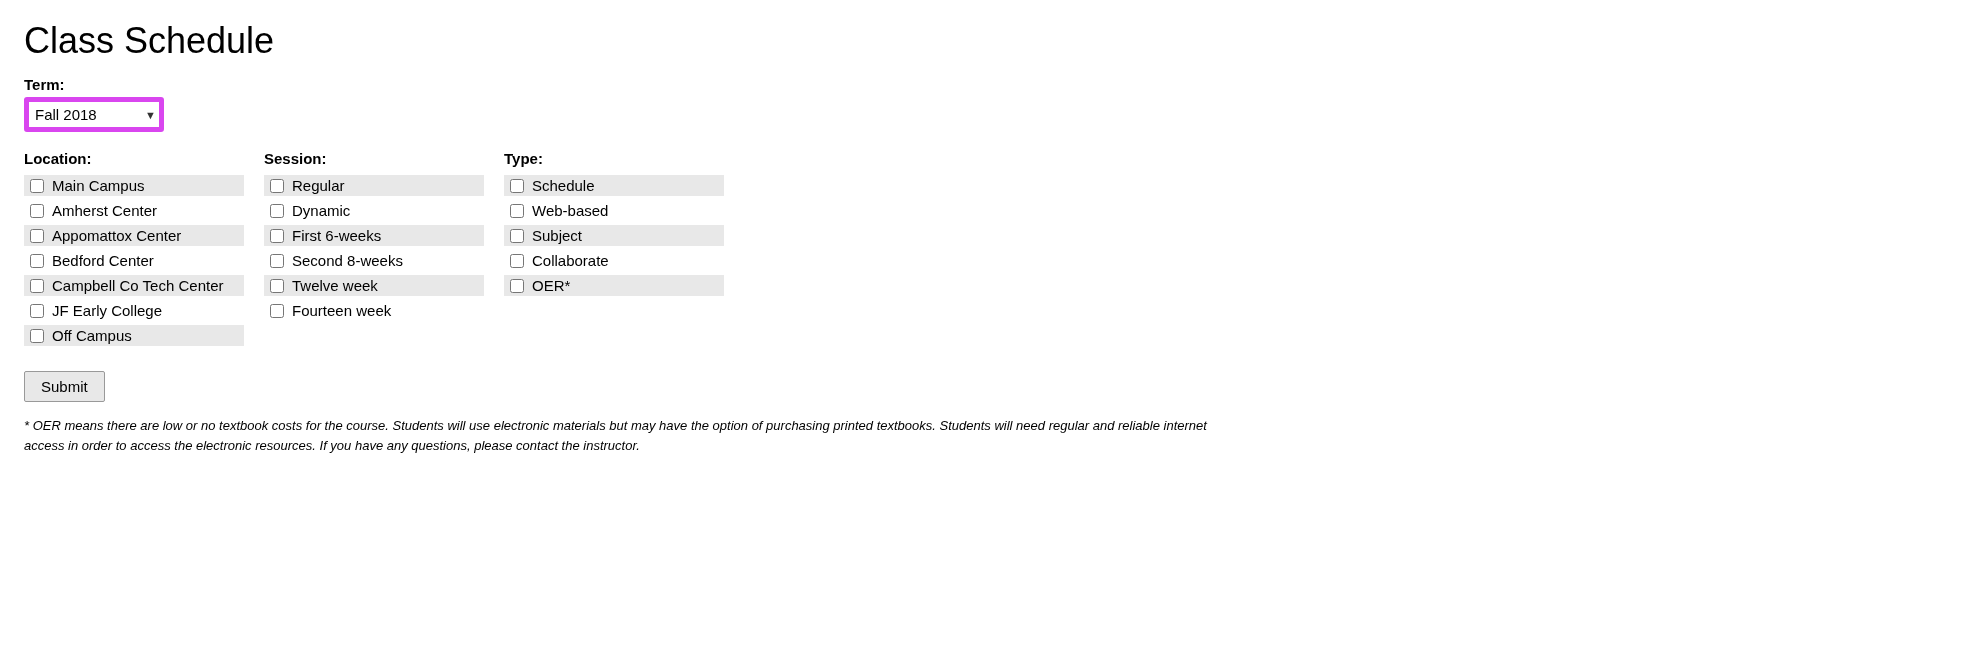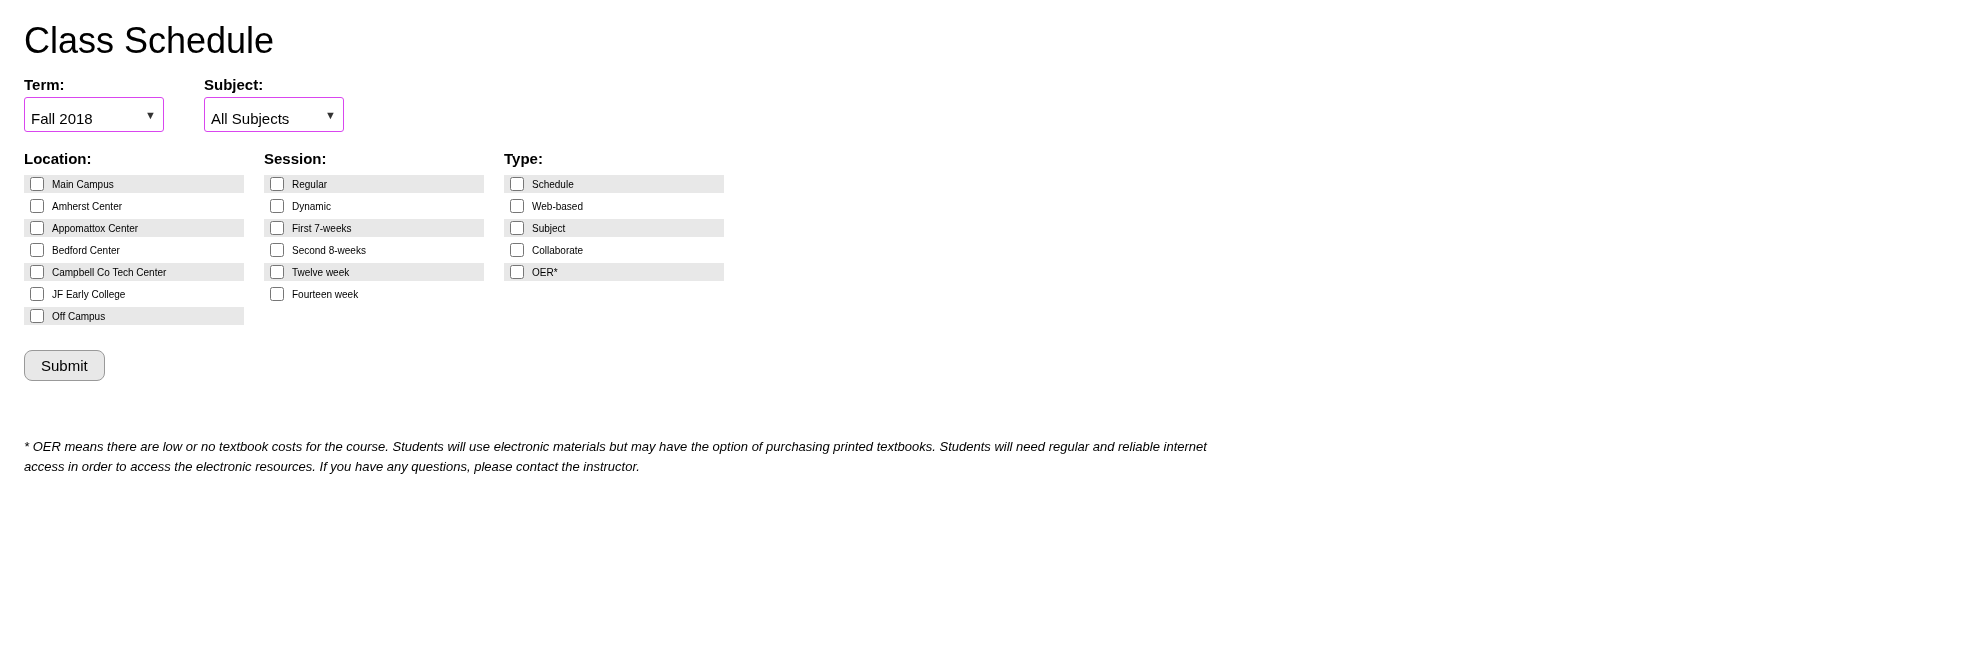--- a/index.html
+++ b/index.html
@@ -20,23 +20,23 @@
       gap: 40px;
       margin-bottom: 18px;
       align-items: flex-start;
     }
     .field-group label {
       display: block;
       font-weight: bold;
       margin-bottom: 4px;
     }
     select {
-      border: 1px solid #d946ef;
+      border: 5px solid #d946ef;
       border-radius: 3px;
-      padding: 12px 28px 4px 6px;
+      padding: 4px 28px 4px 6px;
       font-size: 15px;
       background: #fff;
       appearance: none;
       -webkit-appearance: none;
       cursor: pointer;
       min-width: 140px;
     }
     .select-wrapper {
       position: relative;
       display: inline-block;
@@ -75,39 +75,38 @@
       background: #e8e8e8;
     }
     .checkbox-item input[type=checkbox] {
       margin-right: 8px;
       width: 14px;
       height: 14px;
       cursor: pointer;
     }
     .checkbox-item label {
       cursor: pointer;
-      font-size: 10px;
+      font-size: 15px;
       text-align: center;
     }
     .submit-btn {
       border: 1px solid #999;
       background: #e8e8e8;
       padding: 6px 16px;
       font-size: 15px;
       cursor: pointer;
-      border-radius: 8px;
+      border-radius: 2px;
       margin-bottom: 14px;
     }
     .footnote {
       font-style: italic;
       font-size: 13px;
       color: #000;
       max-width: 1200px;
       line-height: 1.5;
-      margin-top: 42px;
     }
     .divider {
       height: 1px;
       background: transparent;
       margin: 10px 0;
     }
   </style>
 </head>
 <body>
 
@@ -119,34 +118,20 @@
   <div class="field-group">
     <label>Term:</label>
     <div class="select-wrapper">
       <select>
         <option>Fall 2018</option>
         <option>Spring 2019</option>
         <option>Summer 2019</option>
       </select>
     </div>
   </div>
-  <div class="field-group">
-    <label>Subject:</label>
-    <div class="select-wrapper">
-      <select>
-        <option>All Subjects</option>
-        <option>Accounting</option>
-        <option>Biology</option>
-        <option>Chemistry</option>
-        <option>English</option>
-        <option>History</option>
-        <option>Mathematics</option>
-      </select>
-    </div>
-  </div>
 </div>
 
 <div class="filters-section">
 
   <div class="filter-col">
     <h3>Location:</h3>
     <div class="checkbox-item">
       <input type="checkbox" id="loc-main" style="">
       <label for="loc-main">Main Campus</label>
     </div>
@@ -181,21 +166,21 @@
     <div class="checkbox-item">
       <input type="checkbox" id="ses-regular" style="">
       <label for="ses-regular">Regular</label>
     </div>
     <div class="checkbox-item">
       <input type="checkbox" id="ses-dynamic" style="">
       <label for="ses-dynamic">Dynamic</label>
     </div>
     <div class="checkbox-item">
       <input type="checkbox" id="ses-first8" style="">
-      <label for="ses-first8">First 7-weeks</label>
+      <label for="ses-first8">First 6-weeks</label>
     </div>
     <div class="checkbox-item">
       <input type="checkbox" id="ses-second8" style="">
       <label for="ses-second8">Second 8-weeks</label>
     </div>
     <div class="checkbox-item">
       <input type="checkbox" id="ses-twelve" style="">
       <label for="ses-twelve">Twelve week</label>
     </div>
     <div class="checkbox-item">

